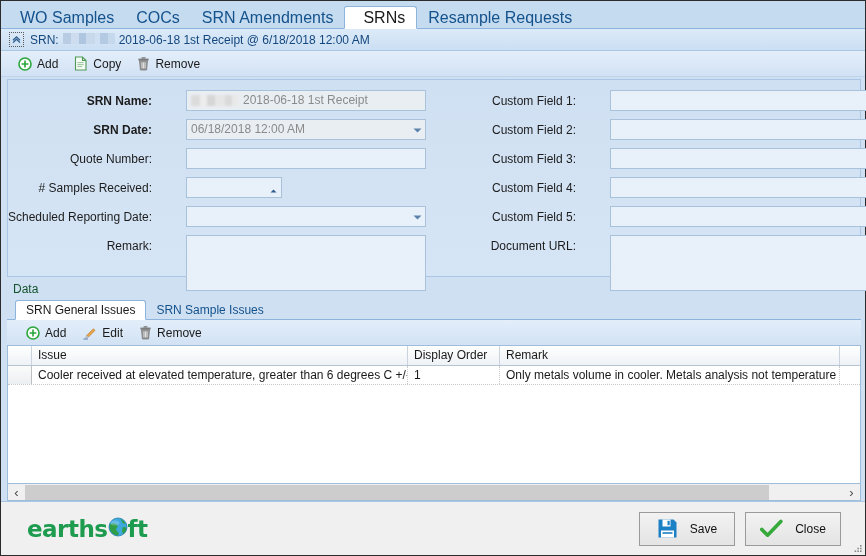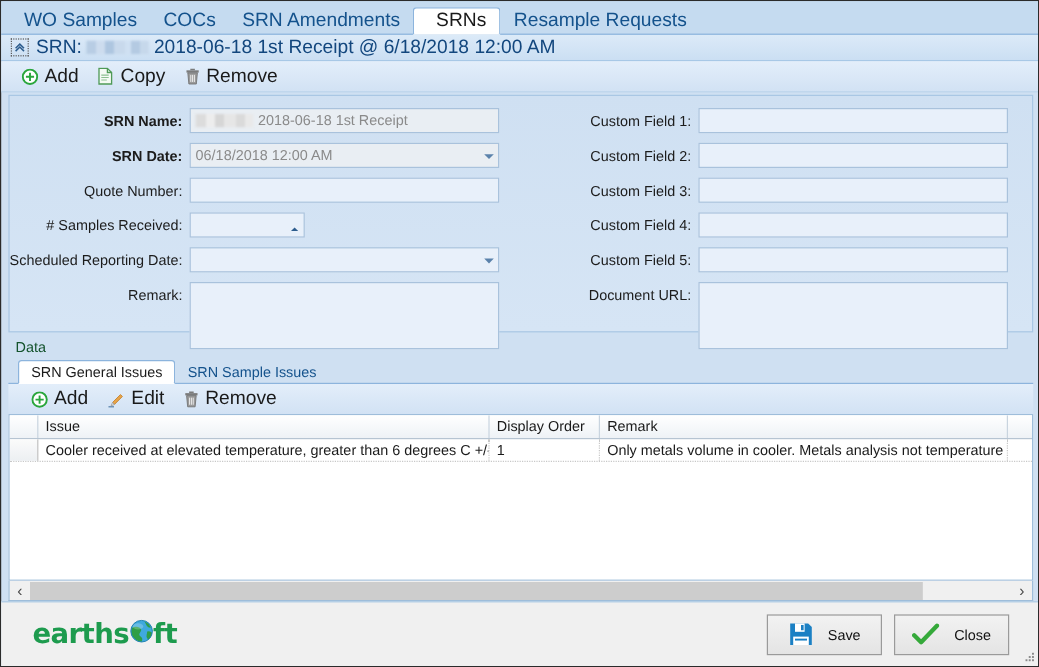--- a/index.html
+++ b/index.html
@@ -70,24 +70,24 @@
   #collapse-btn {
     width: 15px; height: 15px;
     border: 1px dotted #5a5a5a;
     display: flex; align-items: center; justify-content: center;
     margin-right: 6px;
     cursor: pointer;
     flex: none;
   }
   #collapse-btn svg { display: block; }
   #header-title {
-    font-size: 16px;
+    font-size: 12px;
     color: #13477e;
     display: flex;
-    align-items: center;
+    align-items: flex-start;
     gap: 4px;
     white-space: nowrap;
   }
   .redact-head {
     display: inline-block;
     width: 52px; height: 11px;
     background:
       linear-gradient(90deg,
         #b8cde4 0 16%, #cddcee 16% 30%, #aec6e0 30% 44%,
         #c8d9ec 44% 62%, #cfe0f2 62% 72%, #b4cae2 72% 86%, #c6d8eb 86% 100%);
@@ -102,21 +102,21 @@
     display: flex;
     align-items: center;
     padding-left: 10px;
     gap: 2px;
     flex: none;
     border-bottom: 1px solid #bcd5ec;
   }
   .tb-btn {
     display: flex; align-items: center; gap: 5px;
     height: 22px; padding: 0 7px;
-    font-size: 16px; color: #1a1a1a;
+    font-size: 12px; color: #1a1a1a;
     cursor: pointer; white-space: nowrap;
   }
   .tb-btn svg { display: block; flex: none; }
 
   
   #formpanel {
     position: relative;
     margin: 2px 4px 0 6px;
     background: linear-gradient(to bottom, #cfe0f2, #d6e5f5);
     border: 1px solid #a9c7e4;
@@ -126,20 +126,21 @@
     padding: 10px 0 0 0;
   }
   .form-col { display: flex; flex-direction: column; }
   .col-left  { width: 418px; }
   .col-right { flex: 1; padding-left: 46px; }
 
   .frow {
     display: flex;
     align-items: flex-start;
     margin-bottom: 8px;
+    gap: 28px;
   }
   .flabel {
     font-size: 12px;
     color: #1c1c1c;
     text-align: right;
     padding-top: 4px;
     white-space: nowrap;
     flex: none;
   }
   .col-left .flabel  { width: 150px; padding-right: 6px; }

